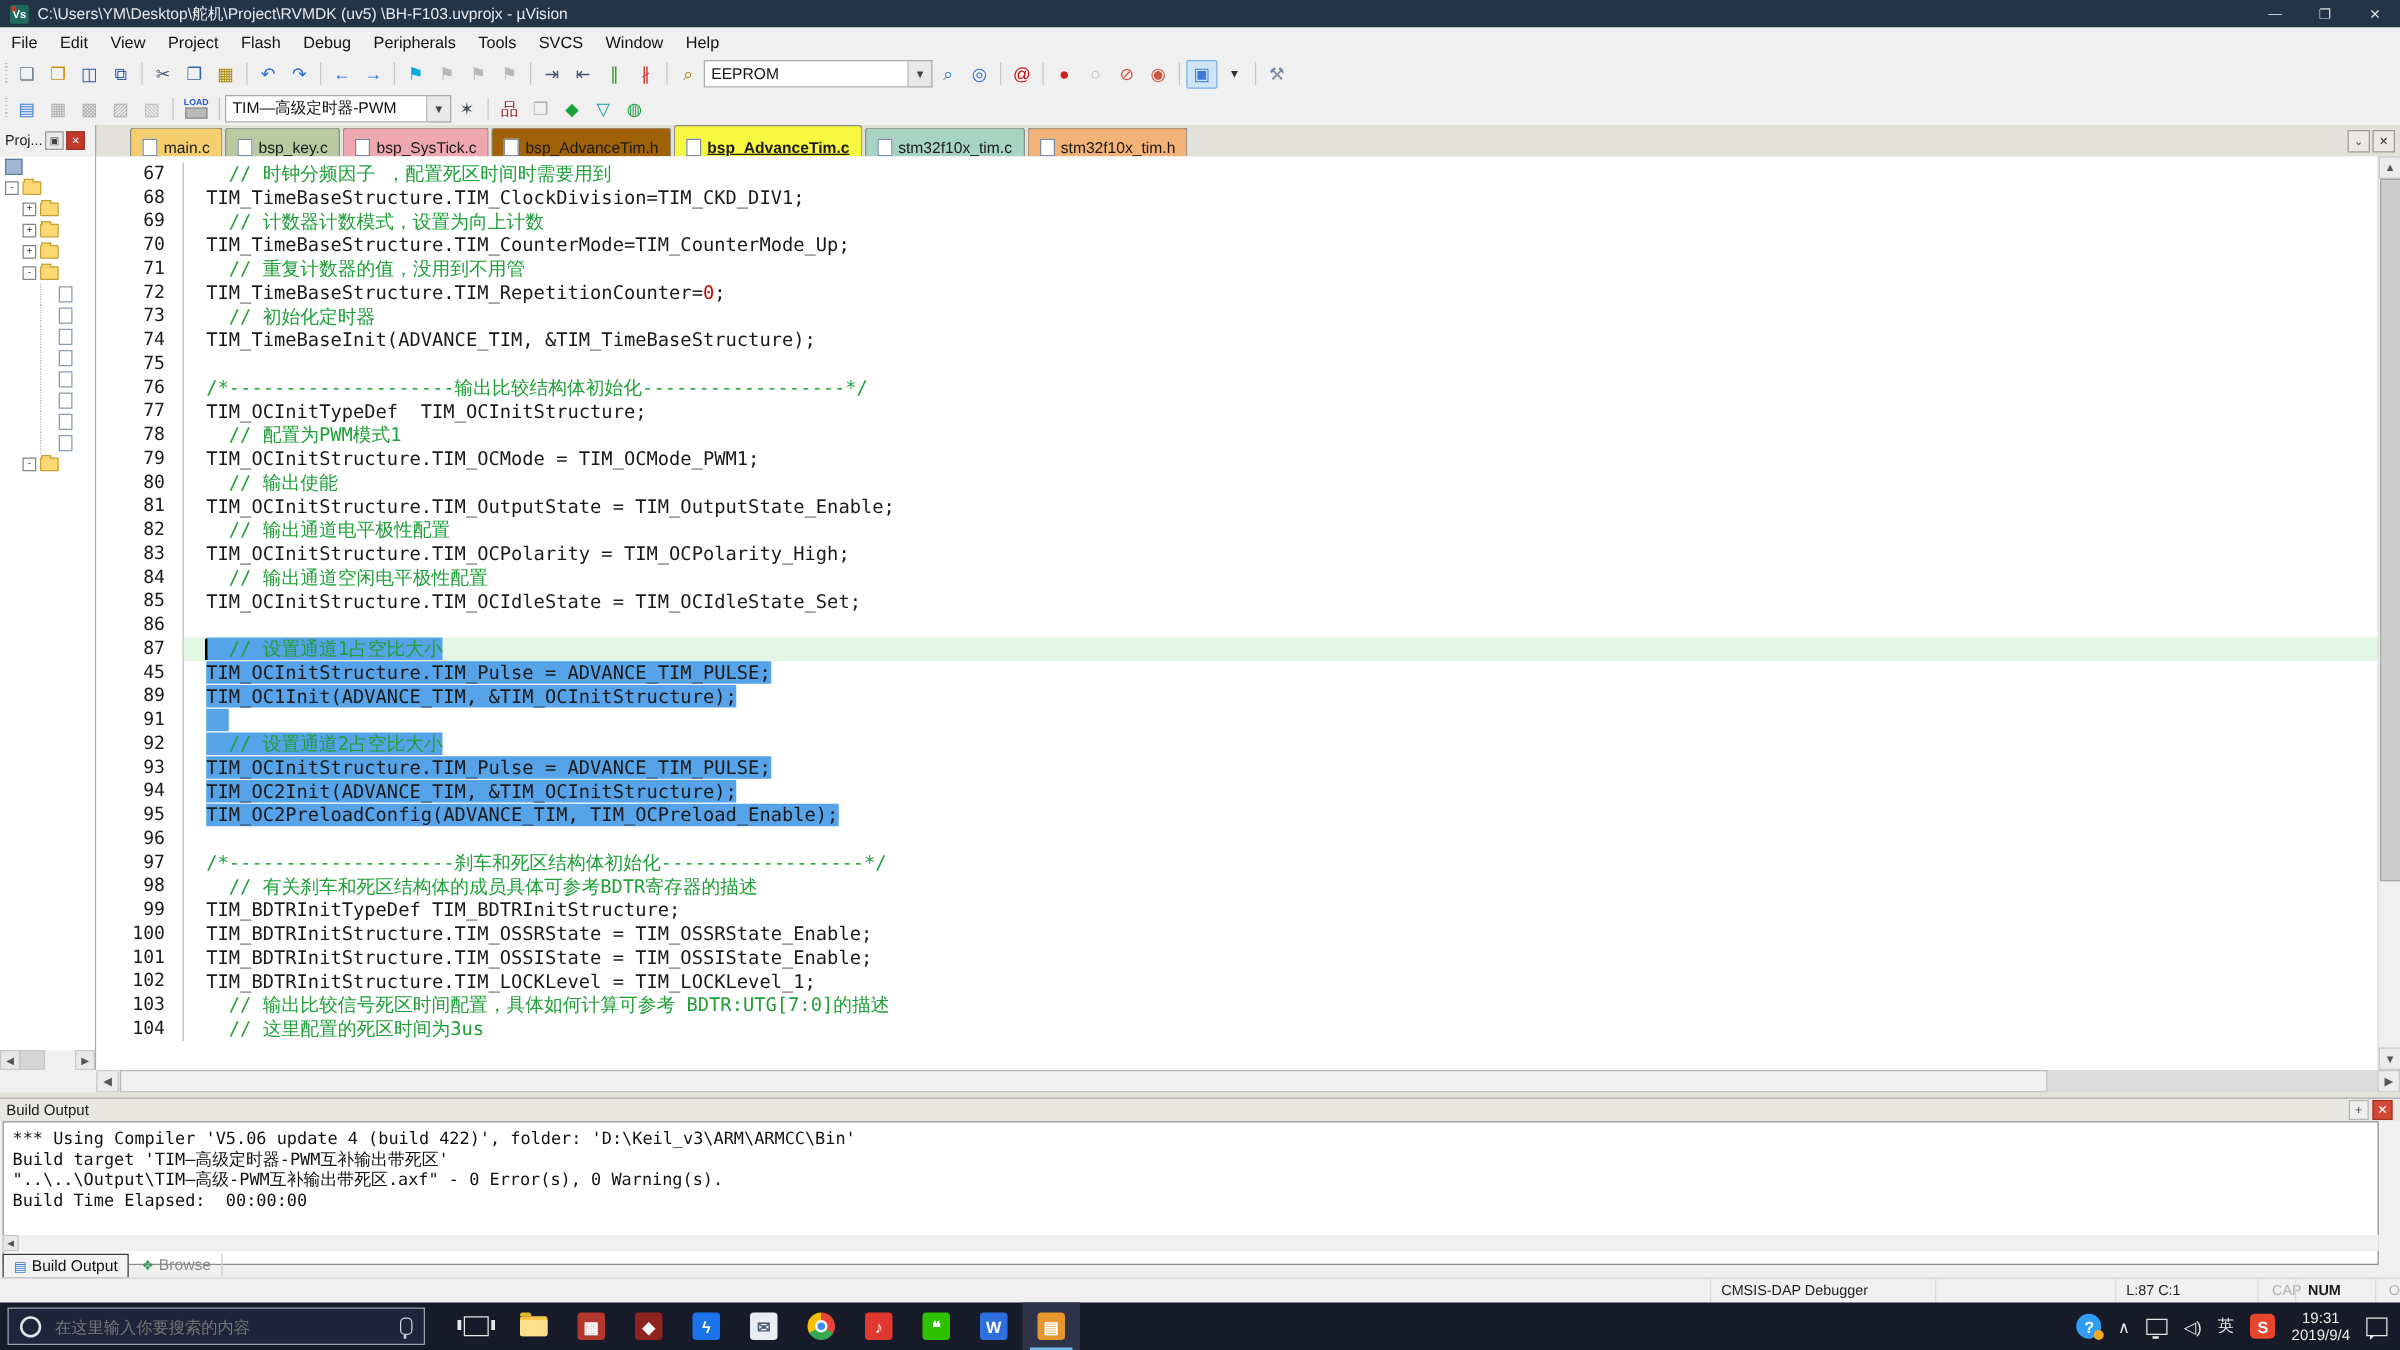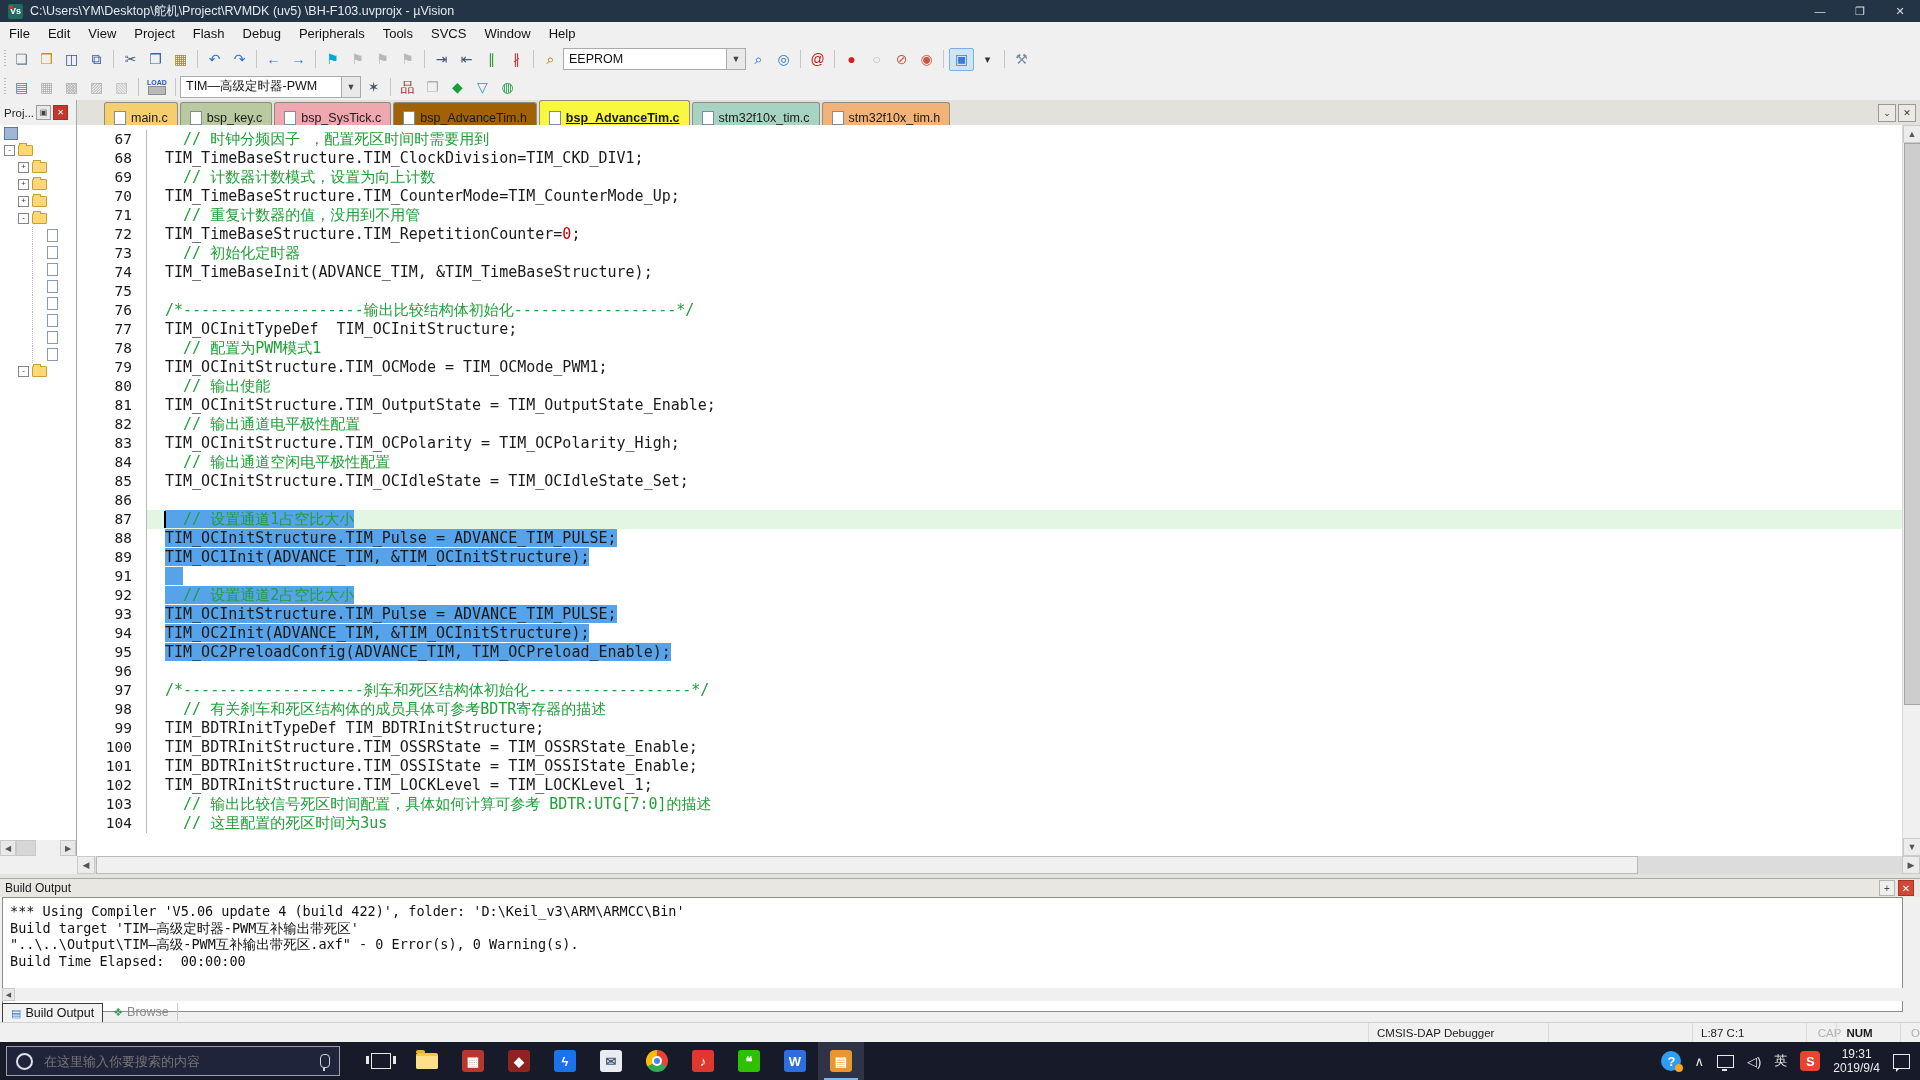--- a/index.html
+++ b/index.html
@@ -375,21 +375,21 @@
       <div class="cl"><span class="num">78</span><span class="txt"><span class="tok-comment">  // 配置为PWM模式1</span></span></div>
       <div class="cl"><span class="num">79</span><span class="txt"><span class="tok-code">TIM_OCInitStructure.TIM_OCMode = TIM_OCMode_PWM1;</span></span></div>
       <div class="cl"><span class="num">80</span><span class="txt"><span class="tok-comment">  // 输出使能</span></span></div>
       <div class="cl"><span class="num">81</span><span class="txt"><span class="tok-code">TIM_OCInitStructure.TIM_OutputState = TIM_OutputState_Enable;</span></span></div>
       <div class="cl"><span class="num">82</span><span class="txt"><span class="tok-comment">  // 输出通道电平极性配置</span></span></div>
       <div class="cl"><span class="num">83</span><span class="txt"><span class="tok-code">TIM_OCInitStructure.TIM_OCPolarity = TIM_OCPolarity_High;</span></span></div>
       <div class="cl"><span class="num">84</span><span class="txt"><span class="tok-comment">  // 输出通道空闲电平极性配置</span></span></div>
       <div class="cl"><span class="num">85</span><span class="txt"><span class="tok-code">TIM_OCInitStructure.TIM_OCIdleState = TIM_OCIdleState_Set;</span></span></div>
       <div class="cl"><span class="num">86</span><span class="txt"><span class="tok-code"></span></span></div>
       <div class="cl current"><span class="num">87</span><span class="txt"><span class="caret"></span><span class="tok-comment sel">  // 设置通道1占空比大小</span></span></div>
-      <div class="cl"><span class="num">88</span><span class="txt"><span class="tok-code sel">TIM_OCInitStructure.TIM_Pulse = ADVANCE_TIM_PULSE;</span></span></div>
+      <div class="cl"><span class="num">45</span><span class="txt"><span class="tok-code sel">TIM_OCInitStructure.TIM_Pulse = ADVANCE_TIM_PULSE;</span></span></div>
       <div class="cl"><span class="num">89</span><span class="txt"><span class="tok-code sel">TIM_OC1Init(ADVANCE_TIM, &amp;TIM_OCInitStructure);</span></span></div>
       <div class="cl"><span class="num">91</span><span class="txt"><span class="tok-code sel">  </span></span></div>
       <div class="cl"><span class="num">92</span><span class="txt"><span class="tok-comment sel">  // 设置通道2占空比大小</span></span></div>
       <div class="cl"><span class="num">93</span><span class="txt"><span class="tok-code sel">TIM_OCInitStructure.TIM_Pulse = ADVANCE_TIM_PULSE;</span></span></div>
       <div class="cl"><span class="num">94</span><span class="txt"><span class="tok-code sel">TIM_OC2Init(ADVANCE_TIM, &amp;TIM_OCInitStructure);</span></span></div>
       <div class="cl"><span class="num">95</span><span class="txt"><span class="tok-code sel">TIM_OC2PreloadConfig(ADVANCE_TIM, TIM_OCPreload_Enable);</span></span></div>
       <div class="cl"><span class="num">96</span><span class="txt"><span class="tok-code"></span></span></div>
       <div class="cl"><span class="num">97</span><span class="txt"><span class="tok-comment">/*--------------------刹车和死区结构体初始化------------------*/</span></span></div>
       <div class="cl"><span class="num">98</span><span class="txt"><span class="tok-comment">  // 有关刹车和死区结构体的成员具体可参考BDTR寄存器的描述</span></span></div>
       <div class="cl"><span class="num">99</span><span class="txt"><span class="tok-code">TIM_BDTRInitTypeDef TIM_BDTRInitStructure;</span></span></div>

